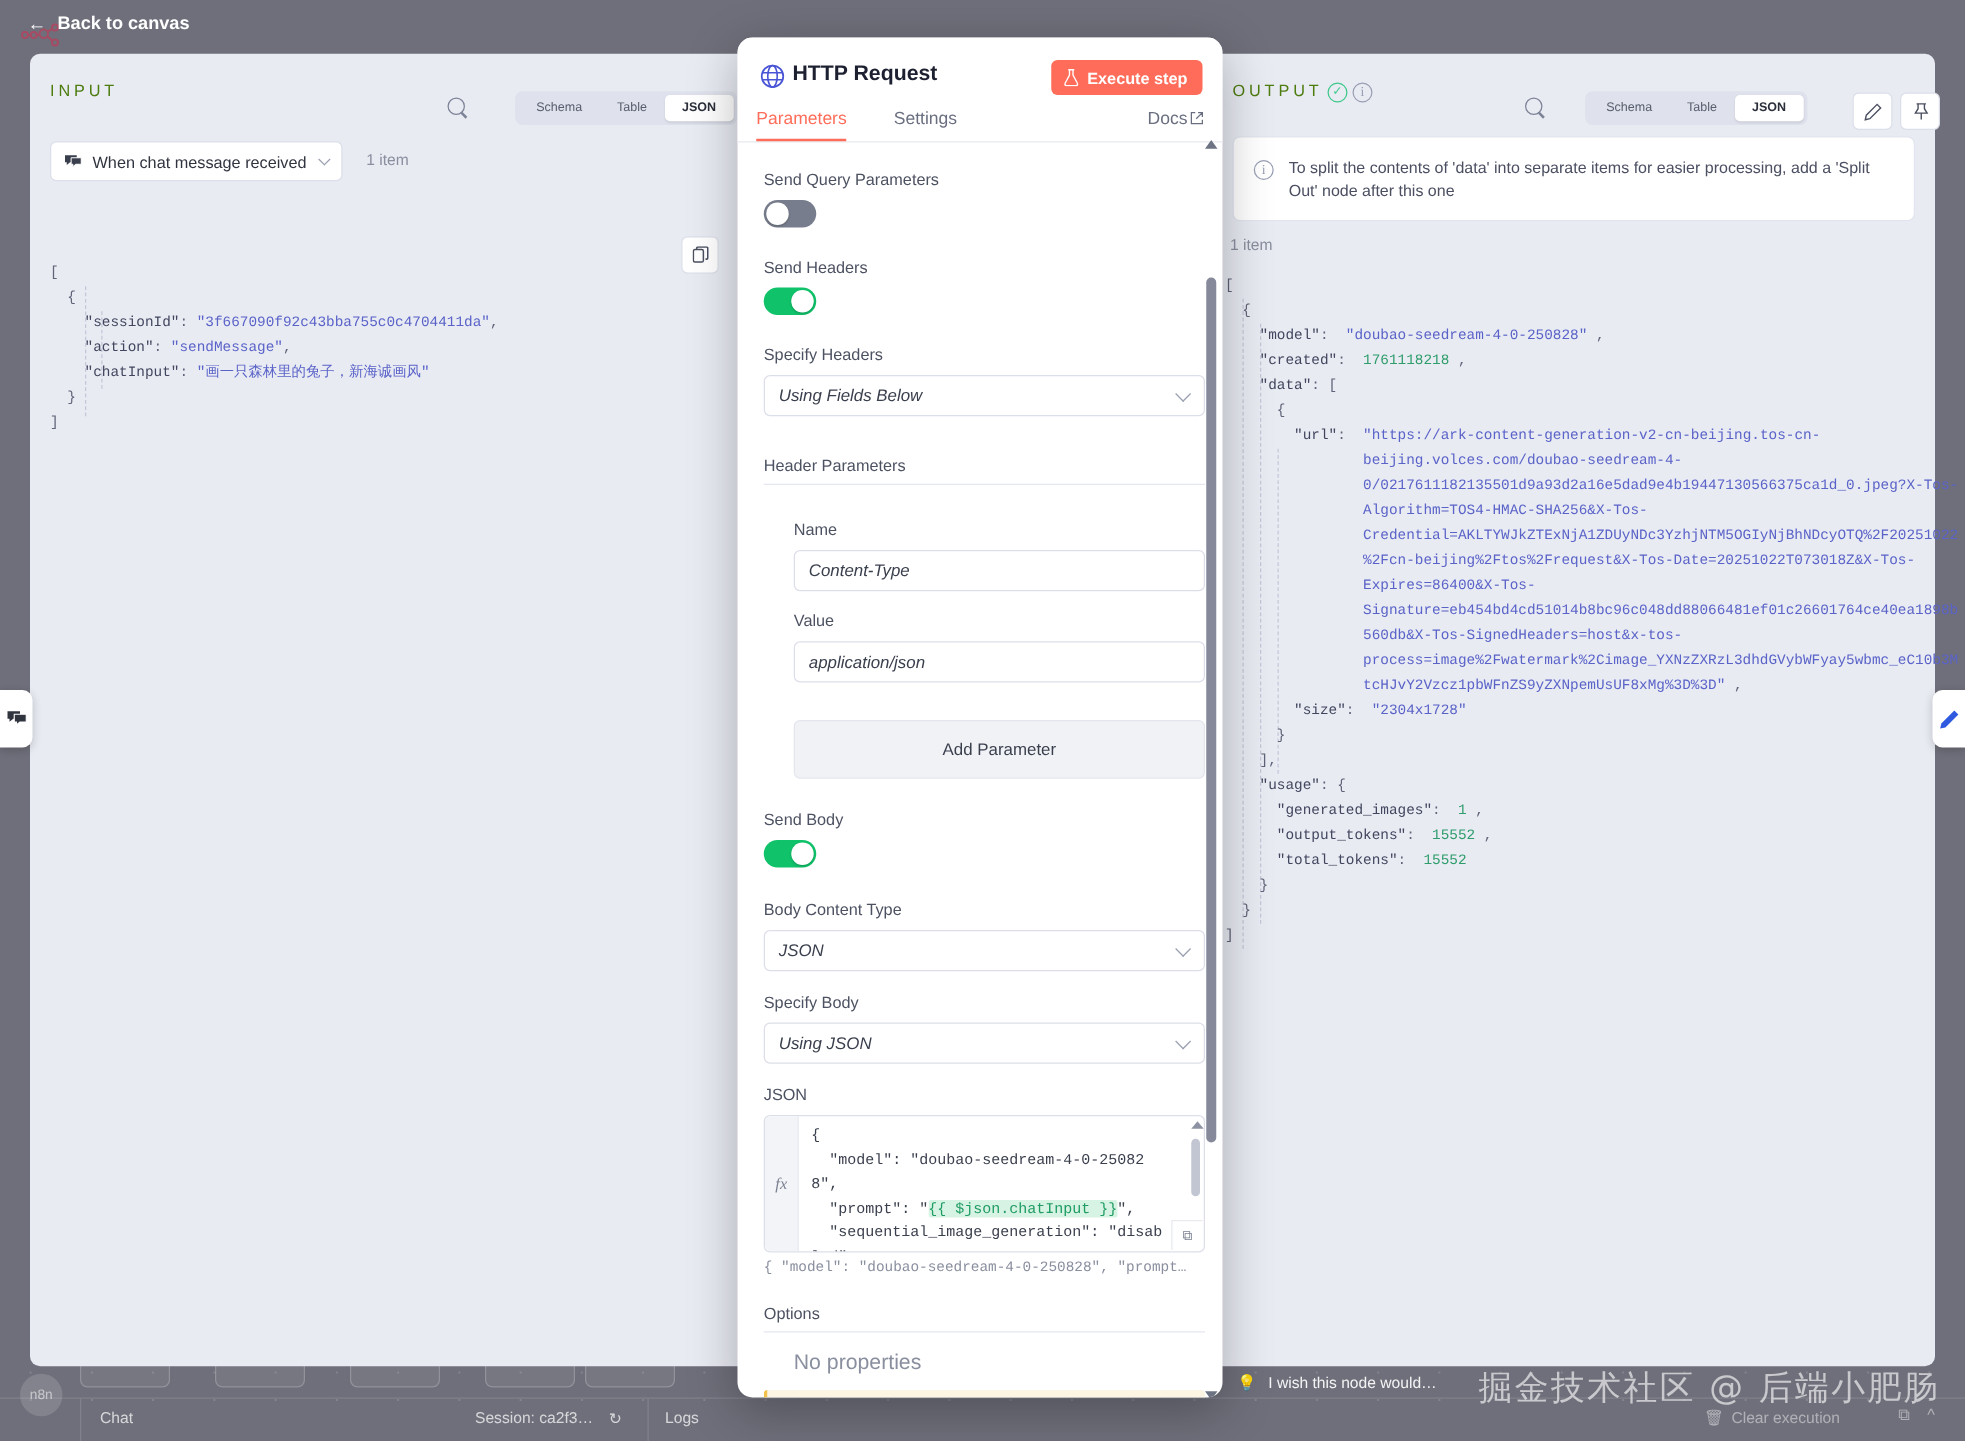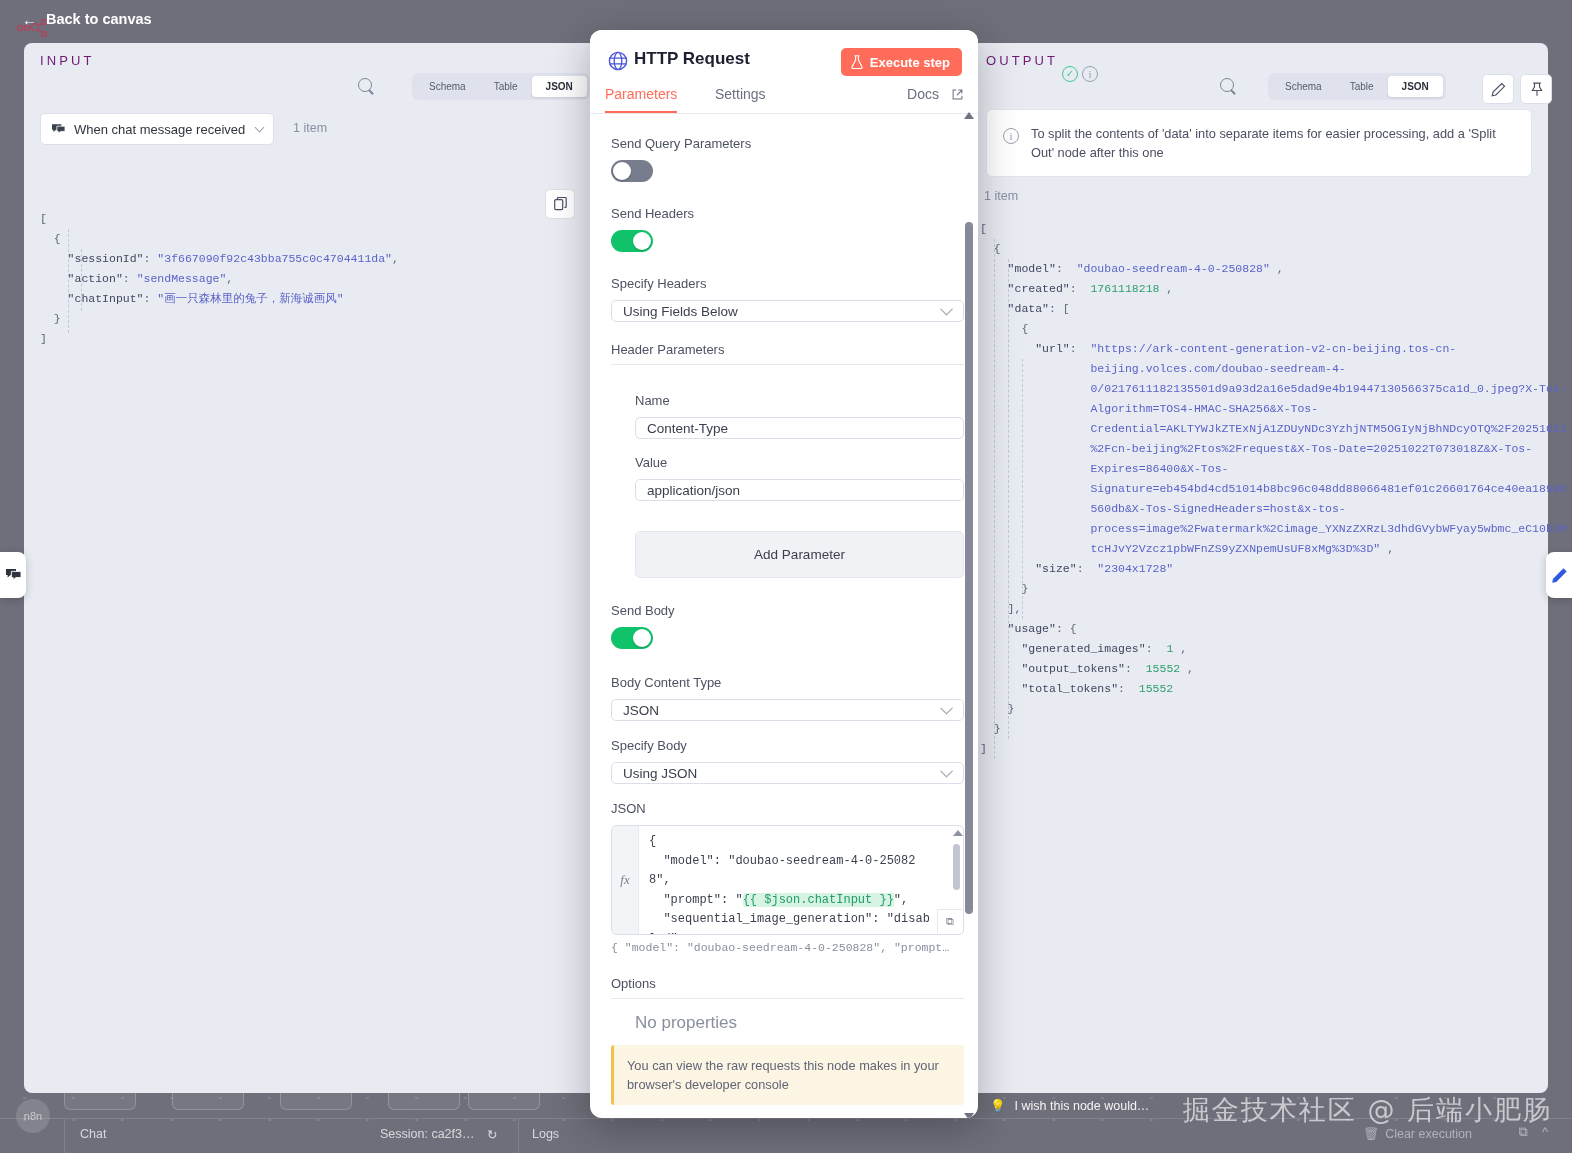--- a/index.html
+++ b/index.html
@@ -62,22 +62,22 @@
     position: absolute; top: 0; height: 1050px;
     background: #e9ebf3; border-radius: 8px;
   }
   #input-panel  { left: 0px;    width: 944px; }
   #output-panel { left: 946px;  width: 578px; }
 
   .panel-head {
     position: absolute; left: 0; top: 0; right: 0; height: 62px;
   }
   .panel-title {
-    position: absolute; left: 16px; top: 10px;
-    font-size: 13px; letter-spacing: 3.1px; font-weight: 400; color: #701a75;
+    position: absolute; left: 16px; top: 22px;
+    font-size: 13px; letter-spacing: 3.1px; font-weight: 400; color: #4d7c0f;
   }
   .status-ok {
     position: absolute; width: 16px; height: 16px; border-radius: 50%;
     border: 1.5px solid #3ec98b; color: #3ec98b; font-size: 10px; line-height: 13px;
     text-align: center;
   }
   .info-circ {
     position: absolute; width: 16px; height: 16px; border-radius: 50%;
     border: 1.4px solid #9aa0b4; color: #9aa0b4; font-size: 11px;
     font-family: "Liberation Serif", serif; line-height: 14px; text-align: center;
@@ -169,21 +169,21 @@
   #tabs {
     position: absolute; left: 0; top: 56px; width: 388px; height: 28px;
     border-bottom: 1px solid #e8eaf0;
   }
   #tabs .tab {
     position: absolute; top: 0; font-size: 14px; color: #6a6f80; cursor: pointer; padding-bottom: 9px;
   }
   #tabs .tab.on { color: #ff6d5a; border-bottom: 2px solid #ff6d5a; font-weight: 400; }
   #tab-parameters { left: 15px; }
   #tab-settings   { left: 125px; }
-  #tab-docs       { right: 15px; display: flex; align-items: center; gap: 13px; margin-left: 42px; }
+  #tab-docs       { right: 15px; display: flex; align-items: center; gap: 2px; margin-left: 42px; }
 
   #modal-body {
     position: absolute; left: 0; top: 84px; width: 388px; height: 1004px;
     overflow: hidden; padding: 0 12px;
   }
   .field-label {
     font-size: 13px; color: #4d5262; margin: 0 0 9px 9px;
   }
   .switch {
     width: 42px; height: 22px; border-radius: 11px; position: relative;
@@ -191,23 +191,23 @@
   }
   .switch.off { background: #777d8c; }
   .switch.on  { background: #10c26a; }
   .switch .knob {
     position: absolute; top: 2px; width: 18px; height: 18px; border-radius: 50%;
     background: #fff; box-shadow: 0 1px 2px rgba(0,0,0,.2);
   }
   .switch.off .knob { left: 2px; }
   .switch.on  .knob { right: 2px; }
   .select, .textinput {
-    height: 22px; background: #fff; border: 1px solid #dcdfe9; border-radius: 5px;
+    height: 33px; background: #fff; border: 1px solid #dcdfe9; border-radius: 5px;
     display: flex; align-items: center; padding: 0 11px;
-    font-size: 13.5px; color: #3a3f4d; cursor: pointer; position: relative;
+    font-size: 13.5px; color: #3a3f4d; cursor: pointer; position: relative; font-style: italic;
   }
   .select .chev, .chev {
     position: absolute; right: 12px; top: 50%; width: 9px; height: 9px;
     border-right: 1.5px solid #9aa0b0; border-bottom: 1.5px solid #9aa0b0;
     transform: translateY(-70%) rotate(45deg);
   }
   .group-title {
     font-size: 13px; color: #4d5262; margin-left: 9px; padding-bottom: 7px;
     border-bottom: 1px solid #e6e8ef; margin-right: 2px;
   }
@@ -420,21 +420,21 @@
     <div class="switch on">
         <div class="knob"></div>
       </div>
 
     <div class="field-label" style="margin-top:24px;">Specify Headers</div>
     <div class="select" style="margin:0 2px 0 9px;">
       <span>Using Fields Below</span>
       <span class="chev"></span>
     </div>
 
-    <div class="group-title" style="margin-top:20px;">Header Parameters</div>
+    <div class="group-title" style="margin-top:32px;">Header Parameters</div>
 
     <div class="field-label sub" style="margin-top:28px;">Name</div>
     <div class="textinput sub" style="margin-right:2px;text-align:right;">
       <span>Content-Type</span>
     </div>
 
     <div class="field-label sub" style="margin-top:16px;">Value</div>
     <div class="textinput sub" style="margin-right:2px;">
       <span>application/json</span>
     </div>

